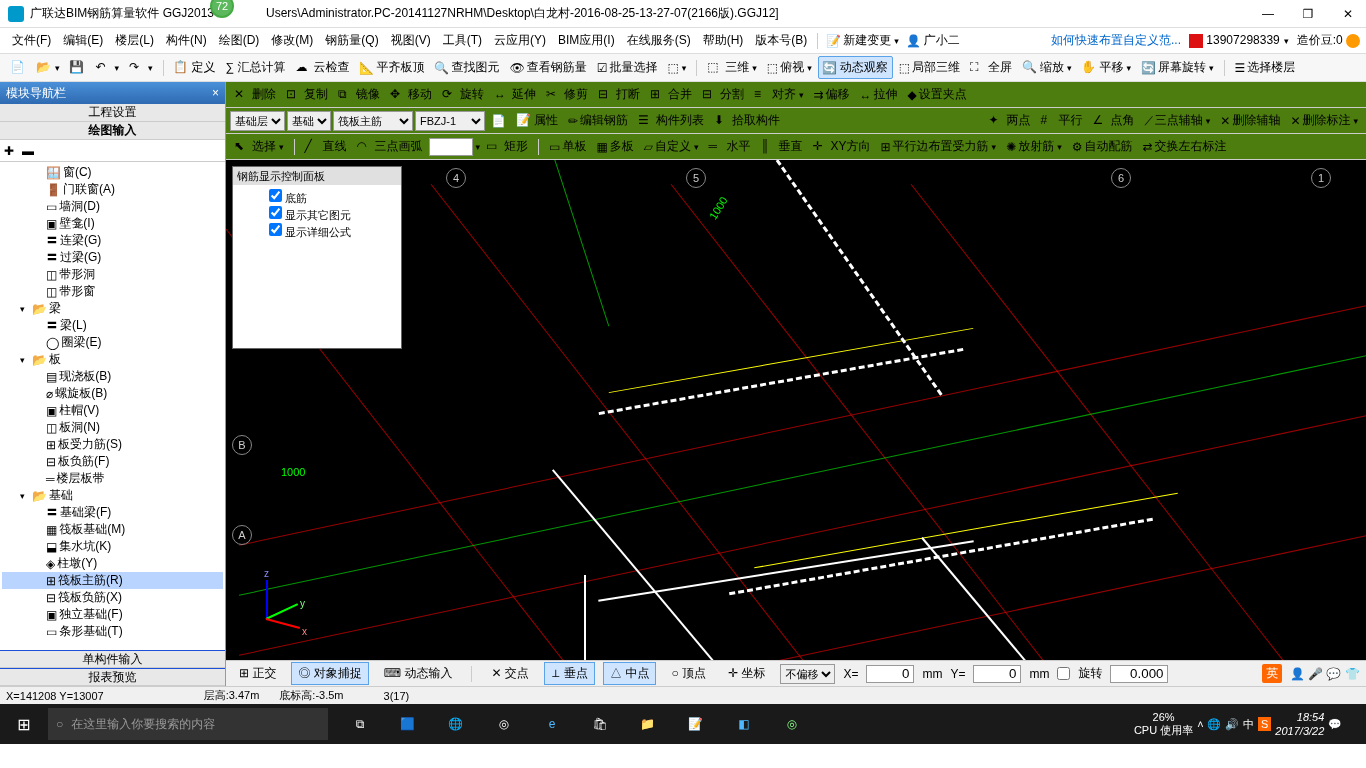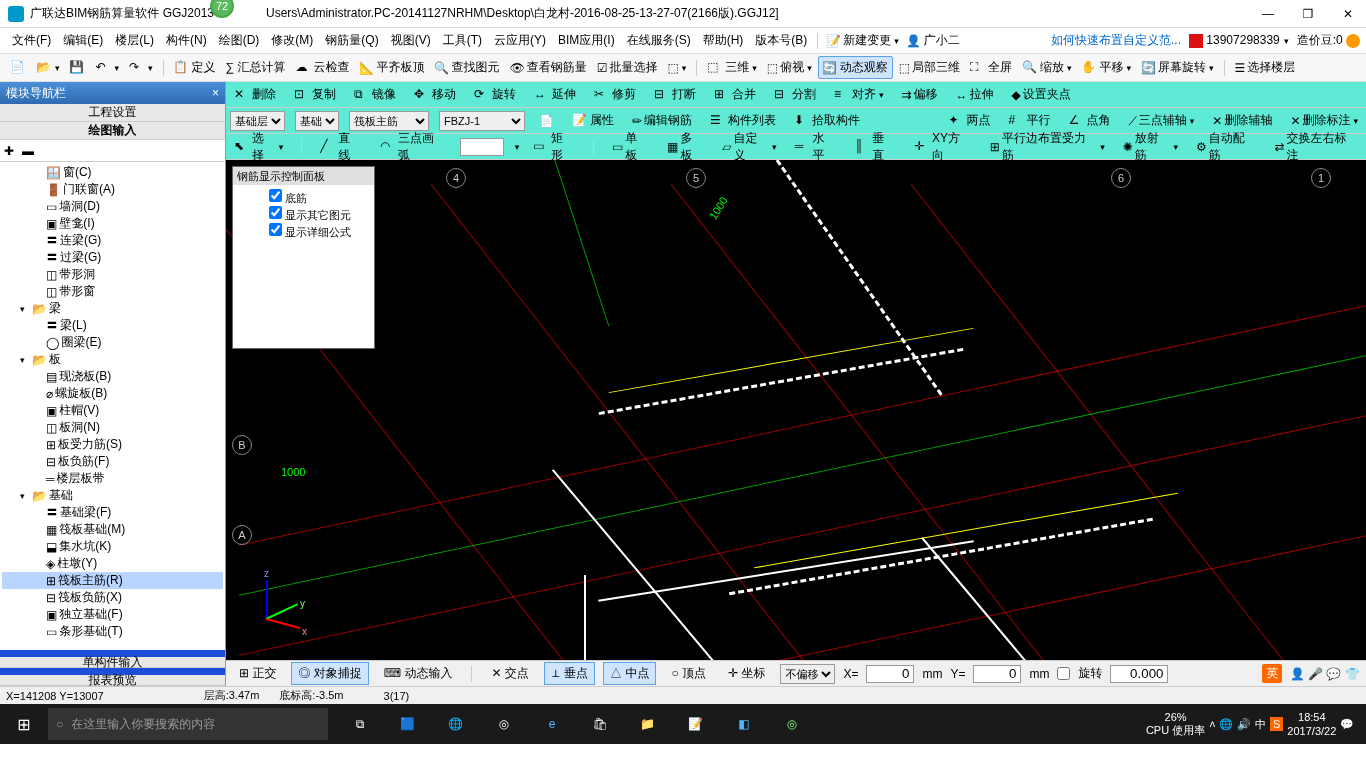--- a/index.html
+++ b/index.html
@@ -45,31 +45,31 @@
 .tree { flex: 1; overflow-y: auto; background: #fff; padding: 2px; }
 .tree-node { display: flex; align-items: center; height: 17px; cursor: pointer; padding-left: 8px; }
 .tree-node .exp { width: 12px; font-size: 9px; }
 .tree-node .fld { color: #d9a441; margin-right: 2px; }
 .tree-node .lf { margin-right: 2px; }
 .tree-node.leaf { padding-left: 44px; }
 .tree-node.cat { padding-left: 18px; }
 .tree-node.sel { background: #b8d4ff; }
 
 .canvas-area { flex: 1; display: flex; flex-direction: column; background: #f0f0f0; }
-.ca-tb { height: 26px; background: #5eead4; border-bottom: 1px solid #ccc; display: flex; align-items: center; padding: 0 4px; gap: 10px; }
+.ca-tb { height: 26px; background: #4d7c0f; border-bottom: 1px solid #ccc; display: flex; align-items: center; padding: 0 4px; gap: 2px; }
 .ca-sel { height: 20px; border: 1px solid #999; font-size: 11px; }
 .viewport { flex: 1; background: #000; position: relative; overflow: hidden; }
 
 .grid-line { position: absolute; background: rgba(255,0,0,0.6); }
 .grid-line.g { background: rgba(0,255,0,0.6); }
 .bubble { position: absolute; width: 20px; height: 20px; border: 1px solid #888; border-radius: 50%; color: #ccc; display: flex; align-items: center; justify-content: center; font-size: 11px; }
 .vp-label { position: absolute; color: #aaa; font-size: 14px; }
 .dim-label { position: absolute; color: #0f0; font-size: 11px; }
 
-.panel-overlay { position: absolute; left: 6px; top: 6px; width: 143px; height: 183px; background: #fff; border: 1px solid #666; }
+.panel-overlay { position: absolute; left: 6px; top: 6px; width: 170px; height: 183px; background: #fff; border: 1px solid #666; }
 .panel-overlay .ph { height: 18px; background: #e0e0e0; padding: 0 4px; font-size: 11px; display: flex; align-items: center; }
 .panel-overlay .pb { padding: 4px; }
 .panel-overlay label { display: block; font-size: 11px; padding-left: 32px; }
 
 .axes { position: absolute; left: 40px; bottom: 40px; }
 .axes .z { position: absolute; width: 2px; height: 40px; background: #00f; bottom: 0; }
 .axes .y { position: absolute; width: 35px; height: 2px; background: #0f0; bottom: 0; transform: rotate(-25deg); transform-origin: left; }
 .axes .x { position: absolute; width: 35px; height: 2px; background: #f00; bottom: 0; transform: rotate(15deg); transform-origin: left; }
 .axes span { position: absolute; color: #fff; font-size: 10px; }
 
@@ -84,24 +84,24 @@
 .sb-in { width: 48px; height: 18px; border: 1px solid #999; text-align: right; padding: 0 4px; }
 
 .coord-bar { height: 18px; background: #f0f0f0; border-top: 1px solid #ccc; display: flex; align-items: center; padding: 0 6px; font-size: 11px; }
 .coord-bar .sp { margin-left: 100px; }
 
 .taskbar { height: 40px; background: #1a1a1a; display: flex; align-items: center; color: #fff; }
 .tb-start { width: 48px; height: 40px; display: flex; align-items: center; justify-content: center; font-size: 16px; }
 .tb-search { display: flex; align-items: center; background: #333; height: 32px; width: 280px; padding: 0 8px; color: #999; gap: 8px; }
 .tb-apps { display: flex; margin-left: 8px; }
 .tb-app { width: 48px; height: 40px; display: flex; align-items: center; justify-content: center; cursor: pointer; }
-.tb-tray { margin-left: auto; display: flex; align-items: center; gap: 4px; padding-right: 12px; font-size: 11px; }
-.tb-clock { text-align: center; line-height: 14px; }
-
-.nav-bottom { border-top: 7px solid #1d4ed8; }
+.tb-tray { margin-left: auto; display: flex; align-items: center; gap: 4px; padding-right: 24px; font-size: 11px; }
+.tb-clock { text-align: right; line-height: 14px; font-style: italic; }
+
+.nav-bottom { border-top: 1px solid #1d4ed8; }
 </style>
 </head>
 <body>
 
 <div class="title-bar">
   <div class="title-icon"></div>
   <span>广联达BIM钢筋算量软件 GGJ2013</span>
   <div class="badge72">72</div>
   <span style="margin-left:52px">Users\Administrator.PC-20141127NRHM\Desktop\白龙村-2016-08-25-13-27-07(2166版).GGJ12]</span>
   <div class="win-controls">
@@ -301,21 +301,21 @@
         </span>
       <span class="tool-btn">⇉<span>偏移</span></span>
       <span class="tool-btn">↔<span>拉伸</span></span>
       <span class="tool-btn">◆<span>设置夹点</span></span>
     </div>
 
     <div class="ca-tb">
       <select class="ca-sel"><option>基础层</option></select>
       <select class="ca-sel"><option>基础</option></select>
       <select class="ca-sel" style="width:80px"><option>筏板主筋</option></select>
-      <select class="ca-sel" style="width:86px"><option>FBZJ-1</option></select>
+      <select class="ca-sel" style="width:70px"><option>FBZJ-1</option></select>
       <span class="tool-btn">📄</span>
       <span class="tool-btn">
           <span class="t-icon i-prop"></span>
           <span>属性</span>
         </span>
       <span class="tool-btn">✏<span>编辑钢筋</span></span>
       <span class="tool-btn">
           <span class="t-icon i-list"></span>
           <span>构件列表</span>
         </span>

